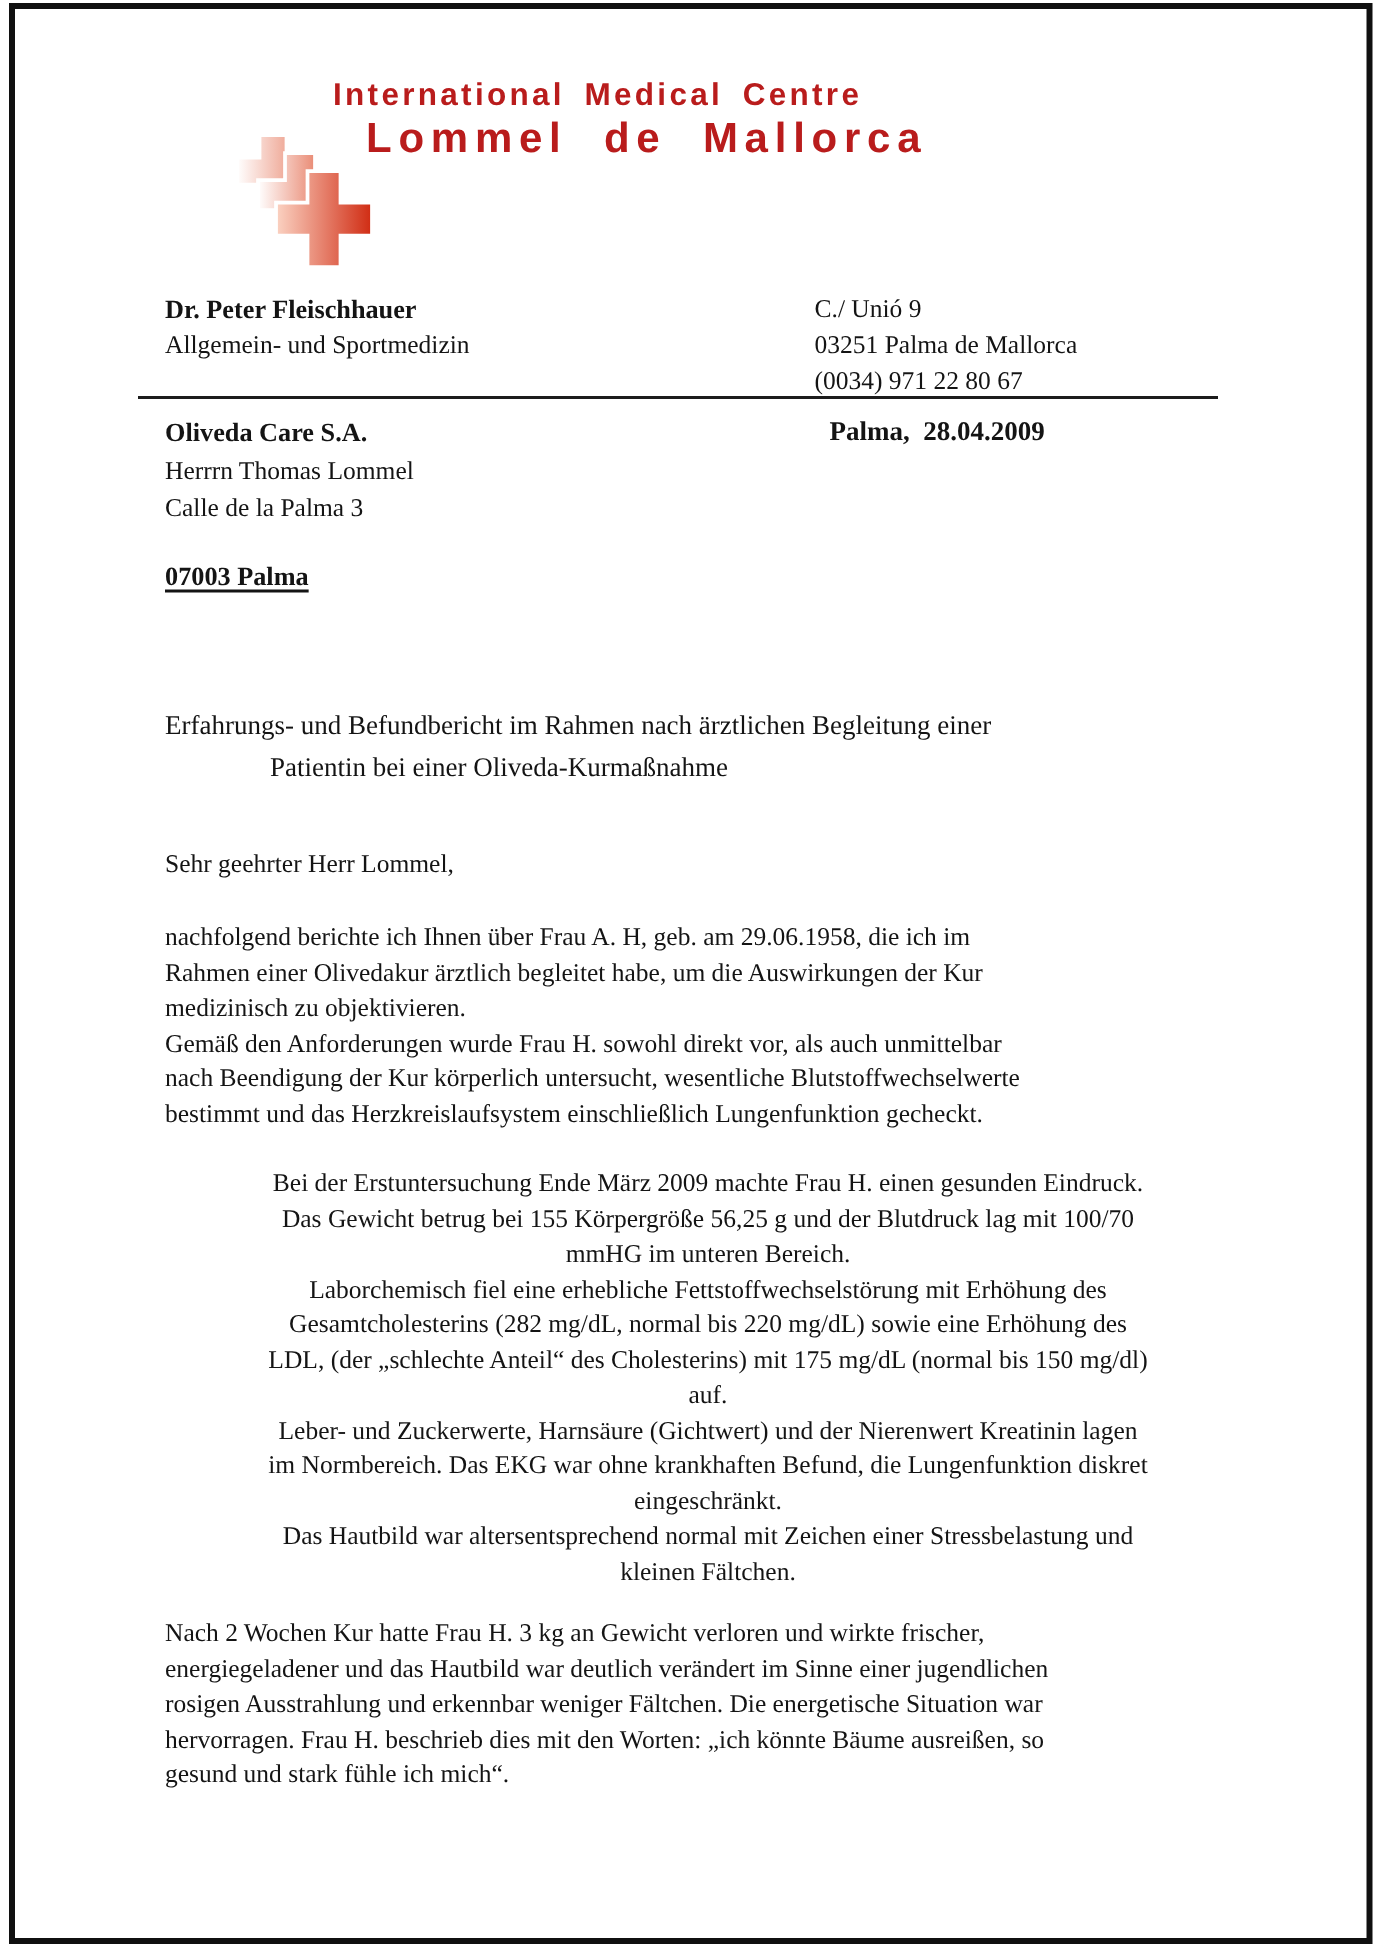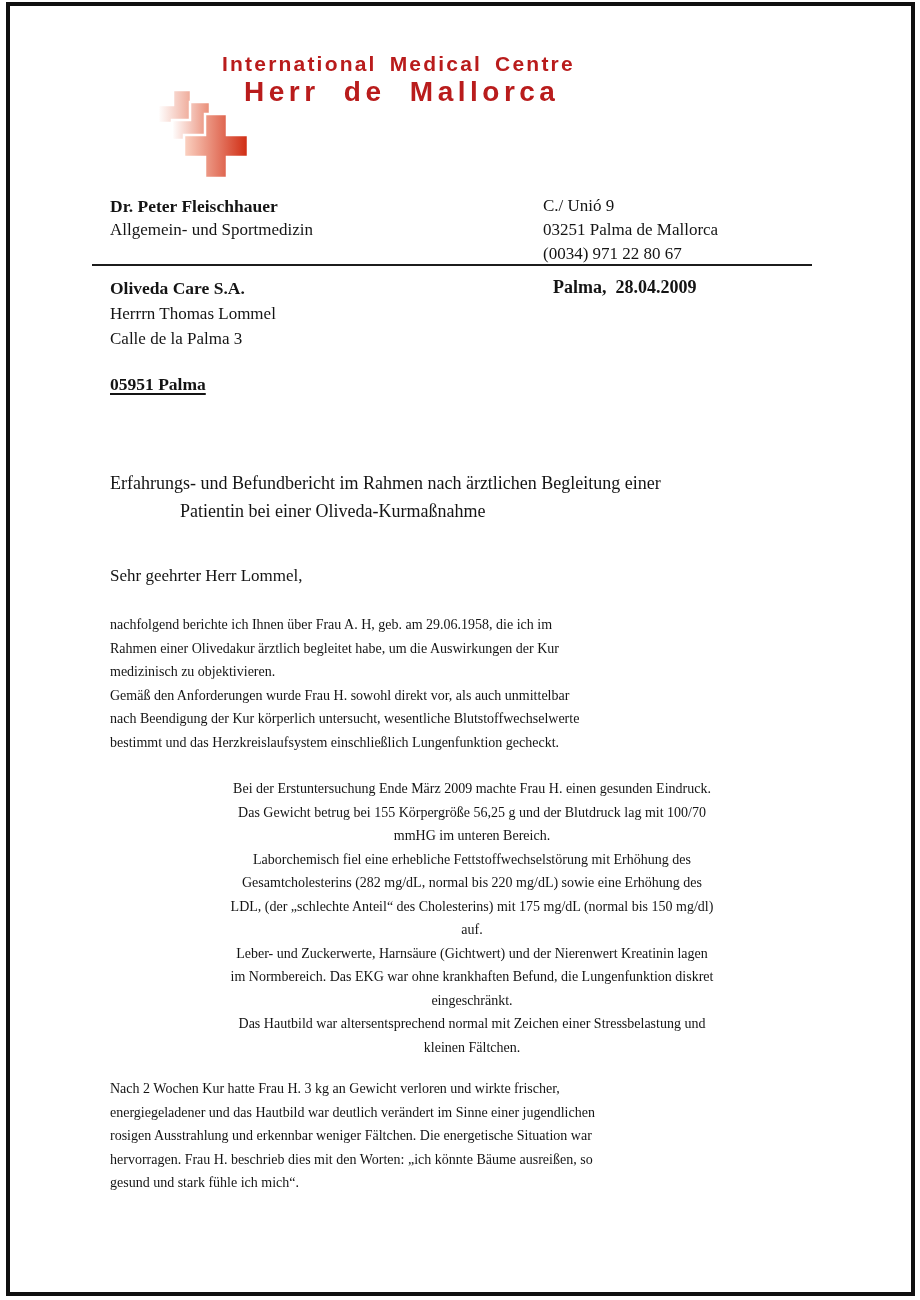--- a/index.html
+++ b/index.html
@@ -33,21 +33,21 @@
   
   .recipient { position:absolute; left:110px; top:276px; font-size:17px; line-height:25px; }
   .recipient .company { font-weight:bold; font-size:17.5px; }
   .date { position:absolute; left:553px; top:277px; font-weight:bold; font-size:18px; white-space:pre; }
   .city { position:absolute; left:110px; top:374px; font-weight:bold; font-size:17.5px;
           text-decoration:underline; text-decoration-thickness:2px; text-underline-offset:3px; }
   
   .subject { position:absolute; left:110px; top:469px; font-size:18px; line-height:28px; }
   .subject .l2 { padding-left:70px; }
   .salutation { position:absolute; left:110px; top:566px; font-size:17px; }
-  .para { position:absolute; left:110px; width:724px; font-size:14px; line-height:23.5px; white-space:pre; }
+  .para { position:absolute; left:110px; width:724px; font-size:17px; line-height:23.5px; white-space:pre; }
   .p1 { top:613px; }
   .p2 { top:777px;text-align:center; }
   .p3 { top:1077px; }
 </style>
 </head>
 <body>
 
 <div class="page">
   <div class="frame"></div>
 
@@ -65,41 +65,41 @@
         <stop offset="0" stop-color="#fbd3c3"></stop>
           <stop offset="1" stop-color="#d02b12"></stop>
       </linearGradient>
     </defs>
     <polygon fill="url(#gA)" stroke="#ffffff" stroke-width="2.5" points="27,0 45,0 45,15 60,15 60,33 45,33 45,48 27,48 27,33 12,33 12,15 27,15"></polygon>
     <polygon fill="url(#gB)" stroke="#ffffff" stroke-width="2.5" points="44,12 64,12 64,30 82,30 82,50 64,50 64,68 44,68 44,50 26,50 26,30 44,30"></polygon>
     <polygon fill="url(#gC)" stroke="#ffffff" stroke-width="2.5" points="59,24 81,24 81,45 102,45 102,67 81,67 81,88 59,88 59,67 38,67 38,45 59,45"></polygon>
   </svg>
   <div class="org">
     <div class="org-line1">International Medical Centre</div>
-    <div class="org-line2">Herr de Mallorca</div>
+    <div class="org-line2">Lommel de Mallorca</div>
   </div>
 
   <div class="lh-left">
     <div class="name">Dr. Peter Fleischhauer</div>
     <div>Allgemein- und Sportmedizin</div>
   </div>
   <div class="lh-right">
     <div>C./ Unió 9</div>
     <div>03251 Palma de Mallorca</div>
     <div>(0034) 971 22 80 67</div>
   </div>
   <div class="rule"></div>
 
   <div class="recipient">
     <div class="company">Oliveda Care S.A.</div>
     <div>Herrrn Thomas Lommel</div>
     <div>Calle de la Palma 3</div>
   </div>
   <div class="date">Palma,  28.04.2009</div>
-  <div class="city">05951 Palma</div>
+  <div class="city">07003 Palma</div>
 
   <div class="subject">
     <div>Erfahrungs- und Befundbericht im Rahmen nach ärztlichen Begleitung einer</div>
     <div class="l2">Patientin bei einer Oliveda-Kurmaßnahme</div>
   </div>
 
   <div class="salutation">Sehr geehrter Herr Lommel,</div>
   <div class="para p1">nachfolgend berichte ich Ihnen über Frau A. H, geb. am 29.06.1958, die ich im
 Rahmen einer Olivedakur ärztlich begleitet habe, um die Auswirkungen der Kur
 medizinisch zu objektivieren.

